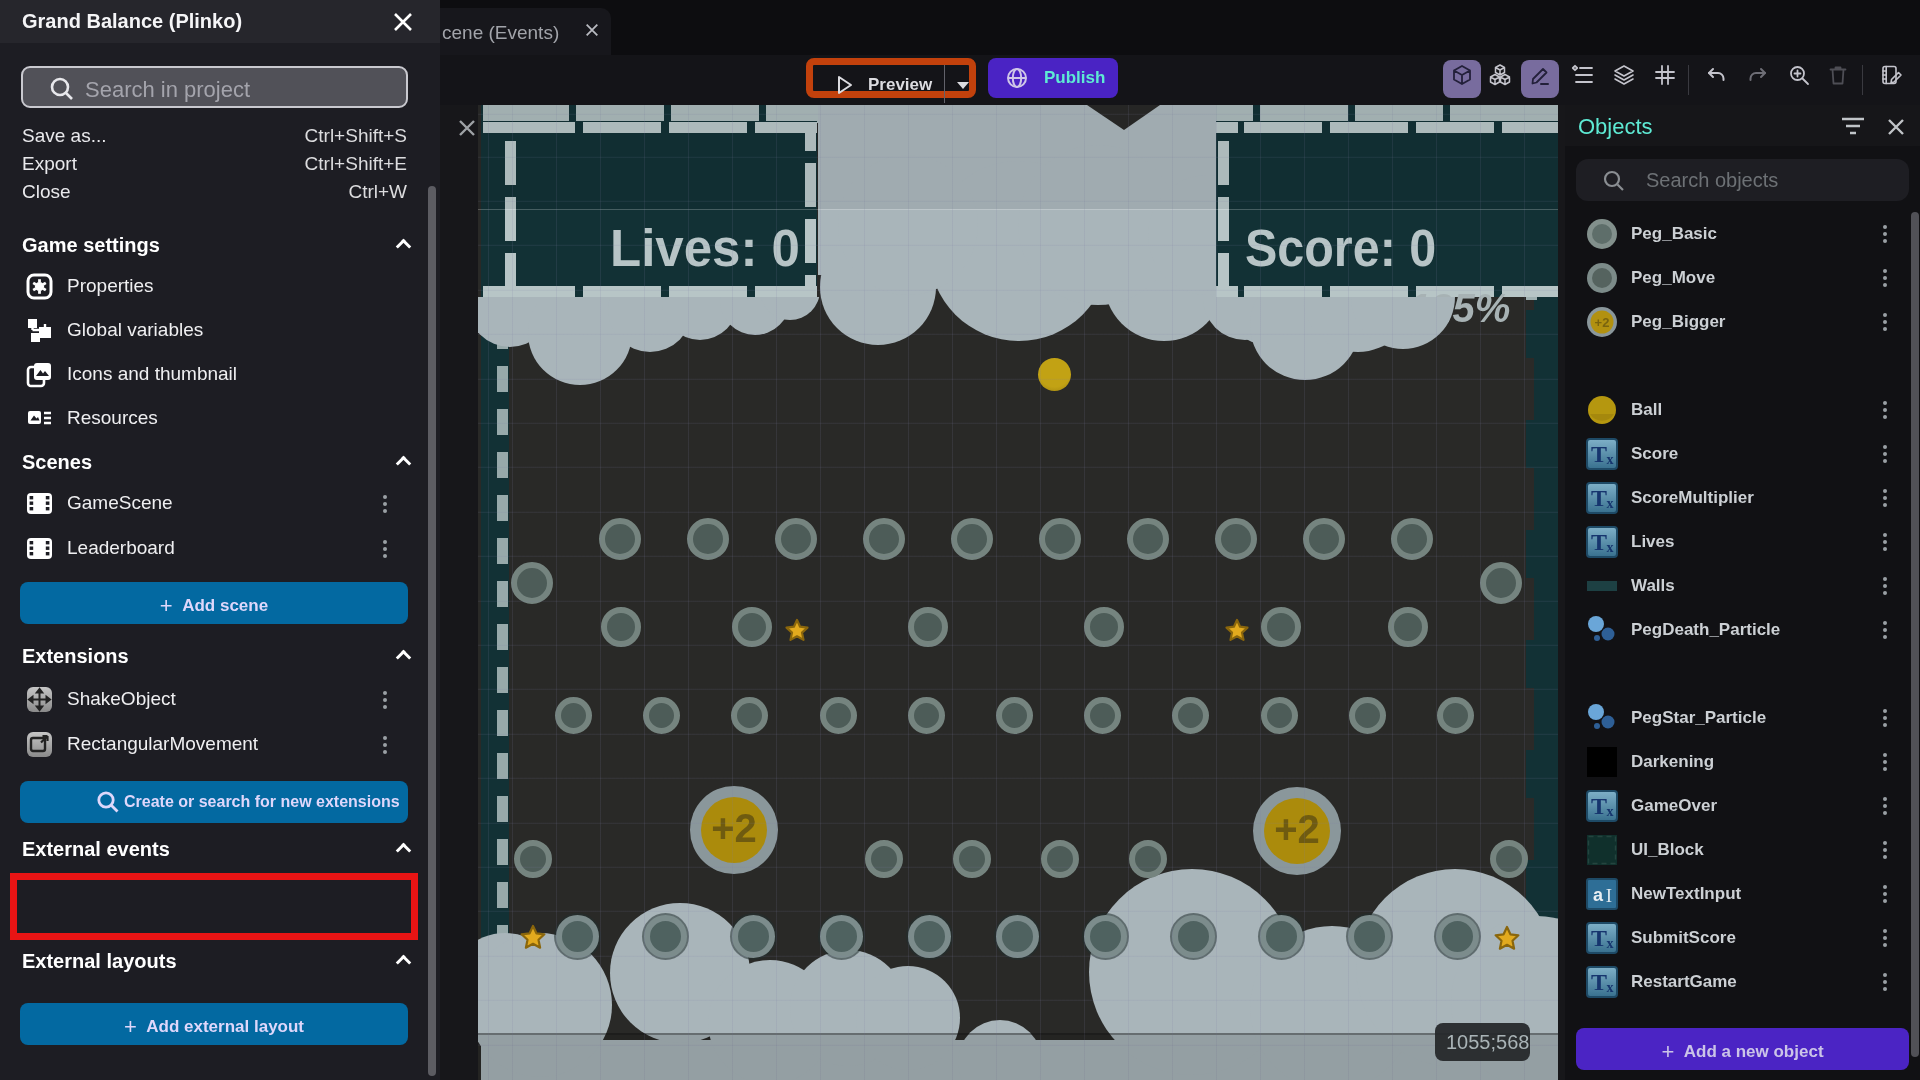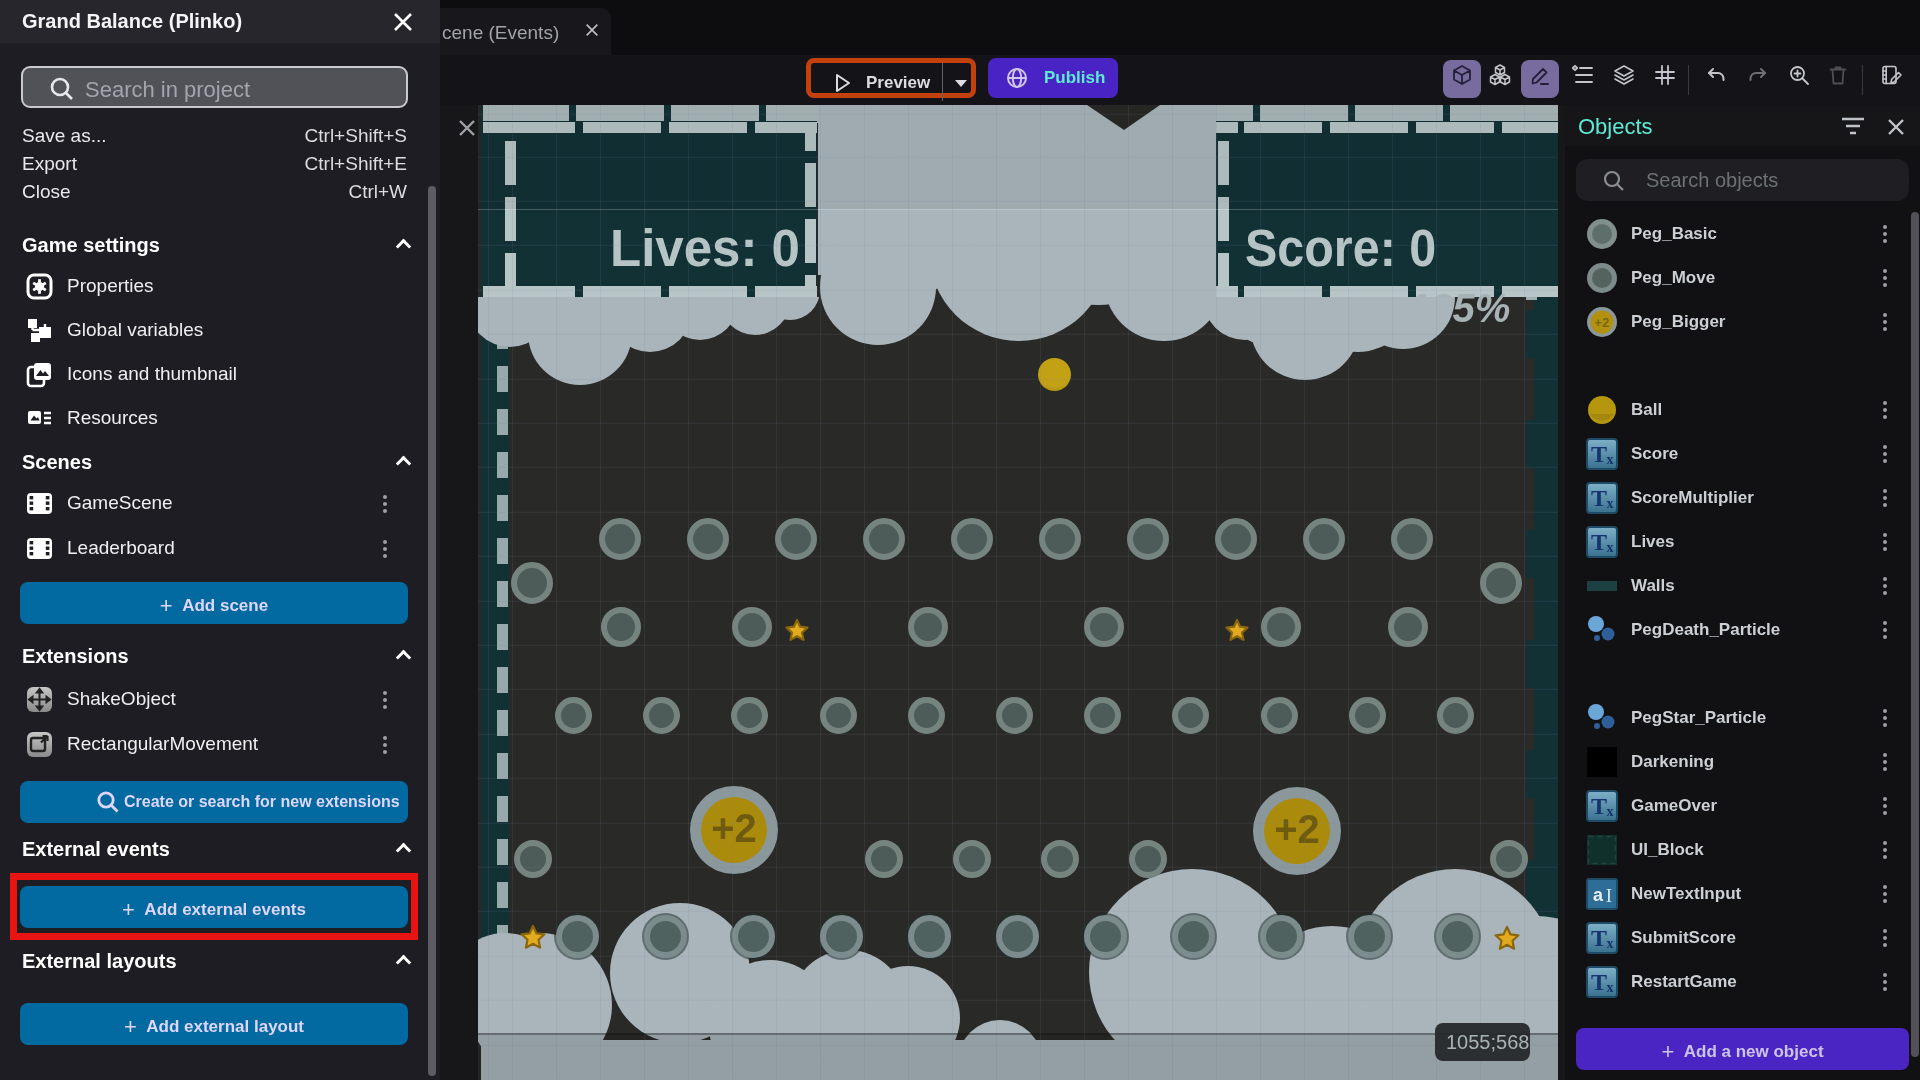--- a/index.html
+++ b/index.html
@@ -6,21 +6,21 @@
   html,body { width:1920px; height:1080px; overflow:hidden; background:#0d0d10;
     font-family:"Liberation Sans", sans-serif; }
   .abs { position:absolute; }
   
   #tabrow { position:absolute; left:0; top:0; width:1920px; height:55px; background:#0d0d10; }
   #tab { position:absolute; left:428px; top:8px; width:183px; height:47px; background:#17171c;
     border-radius:10px 10px 0 0; color:#a2a4aa; font-size:19px; }
   #tab span.t { position:absolute; left:14px; top:14px; }
   #toolbar { position:absolute; left:440px; top:55px; width:1480px; height:50px; background:#141418; }
   #previewbtn { position:absolute; left:366px; top:3px; width:170px; height:40px;
-    border:5px solid #c2410c; border-radius:8px; color:#dcdce0; }
+    border:7px solid #c2410c; border-radius:8px; color:#dcdce0; }
   #previewbtn .divd { position:absolute; left:131px; top:0px; width:1px; height:38px; background:#62626a; }
   #previewbtn .lbl { position:absolute; left:55px; top:10px; font-weight:bold; font-size:17px; }
   #publishbtn { position:absolute; left:548px; top:3px; width:130px; height:40px;
     background:#4a23c4; border-radius:8px; color:#5eead4; }
   #publishbtn .lbl { position:absolute; left:56px; top:10px; font-weight:bold; font-size:17px; }
   .icbg { position:absolute; top:5px; width:38px; height:38px; background:#786c9e; border-radius:8px; }
   
   #lpanel { position:absolute; left:0; top:0; width:440px; height:1080px; background:#1d1d23; z-index:50; }
   #lphead { position:absolute; left:0; top:0; width:440px; height:43px; background:#26262c; }
   #lphead .ttl { position:absolute; left:22px; top:10px; color:#f5f5f7; font-weight:bold; font-size:20px; }
@@ -651,18 +651,17 @@
   <div class="pbtn" style="top:781px">
       <svg class="abs" style="left:76px;top:9px" width="24" height="24" viewBox="0 0 24 24">
         <circle cx="10" cy="10" r="7.2" stroke="#ded7fb" stroke-width="2.8" fill="none"></circle>
         <path d="M15.5 15.5 L21.5 21.5" stroke="#ded7fb" stroke-width="2.8"></path>
       </svg>
       <span class="abs" style="left:104px;top:12px;font-size:16px;white-space:nowrap;">Create or search for new extensions</span>
     </div>
   <div class="sect" style="top:838px">External events</div>
     <div class="chev" style="left:398px;top:845px"></div>
   <div id="redbox"></div>
-  <div class="pbtn" style="top:886px"><span class="txt"><span style="font-size:22px;font-weight:normal;vertical-align:-2px;">+</span>&nbsp;&nbsp;Add external events</span></div>
   <div class="sect" style="top:950px">External layouts</div>
     <div class="chev" style="left:398px;top:957px"></div>
   <div class="pbtn" style="top:1003px"><span class="txt"><span style="font-size:22px;font-weight:normal;vertical-align:-2px;">+</span>&nbsp;&nbsp;Add external layout</span></div>
   <div id="lpscroll"></div>
 </div>
 
 </body></html>

